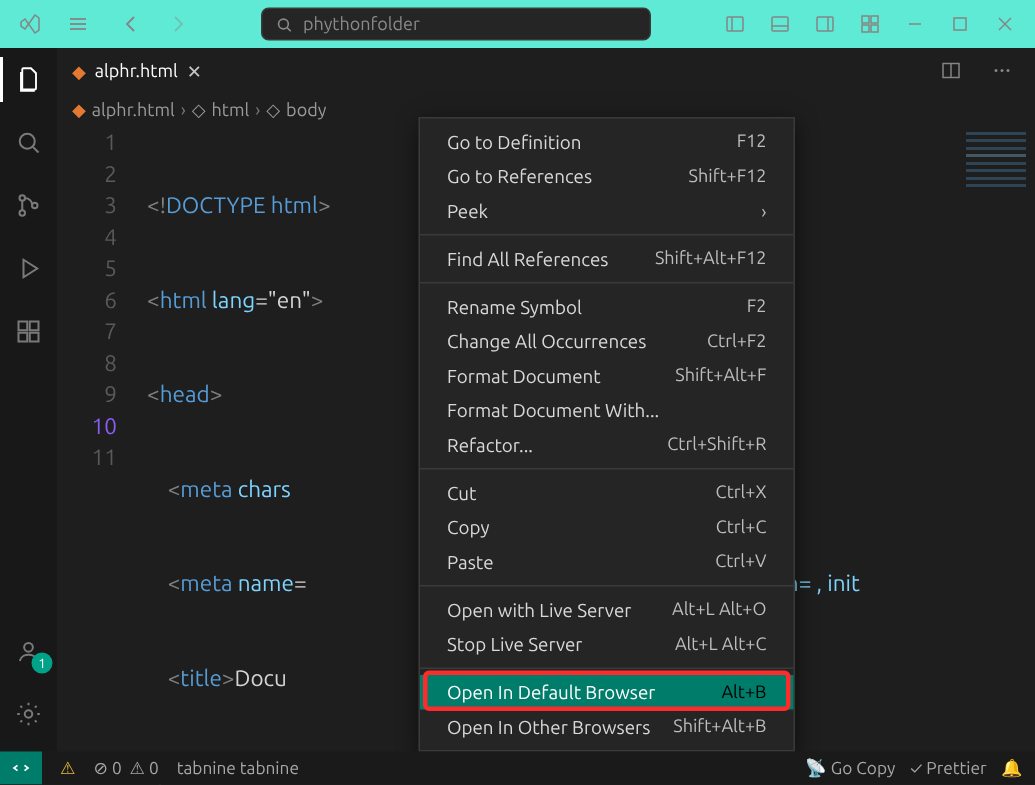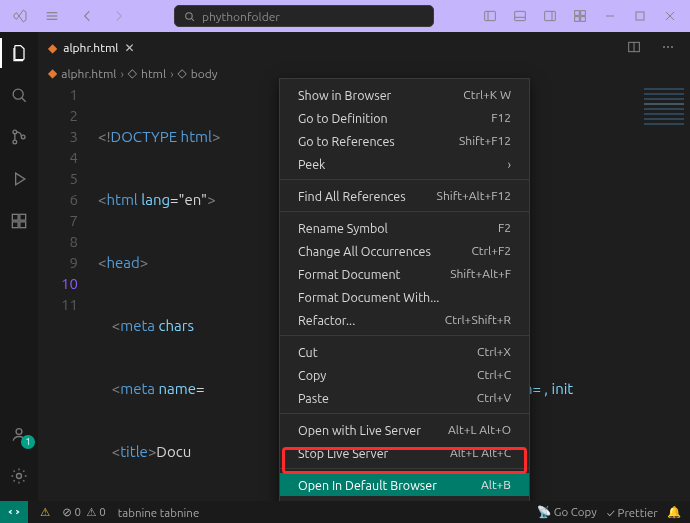--- a/index.html
+++ b/index.html
@@ -1,17 +1,17 @@
 <!DOCTYPE html>
 <html><head>
 <meta charset="utf-8">
 <style>
 * { margin:0; padding:0; box-sizing:border-box; font-family:"Segoe UI",Ubuntu,sans-serif; }
 body { background:#1e1e1e; color:#cccccc; width:690px; height:523px; overflow:hidden; position:relative; font-size:12px; }
-.titlebar { height:32px; display:flex; align-items:center; padding:0 6px; background:#c4b5fd; }
+.titlebar { height:32px; display:flex; align-items:center; padding:0 6px; background:#5eead4; }
 .titlebar .left { display:flex; align-items:center; gap:4px; }
 .icon-btn { width:28px; height:28px; display:flex; align-items:center; justify-content:center; color:#858585; border-radius:4px; }
 .icon-btn svg { width:16px; height:16px; }
 .nav { display:flex; gap:2px; margin-left:8px; }
 .search { flex:1; display:flex; justify-content:center; }
 .search-box { width:260px; height:22px; background:#252525; border:1px solid #3a3a3a; border-radius:5px; display:flex; align-items:center; gap:6px; padding:0 8px; color:#8a8a8a; }
 .search-box svg{width:13px;height:13px;}
 .right-ctrls{display:flex; align-items:center; gap:2px; }
 .tabbar { height:30px; display:flex; align-items:stretch; background:#1e1e1e; padding-left:38px; }
 .tab { display:flex; align-items:center; gap:6px; padding:0 10px; background:#1e1e1e; color:#ffffff; font-size:12px; border-top:1px solid transparent;}
@@ -39,21 +39,21 @@
 .br{color:#808080;}
 .doctype{color:#569cd6;}
 .txt{color:#d4d4d4;}
 .minimap{position:absolute;right:6px;top:4px;width:40px;height:44px;opacity:.3;background:
   linear-gradient(#569cd6 0 2px,transparent 2px 5px,#569cd6 5px 7px,transparent 7px 10px,#569cd6 10px 12px,transparent 12px 15px,#9cdcfe 15px 17px,transparent 17px 20px,#569cd6 20px 22px,transparent 22px 25px,#569cd6 25px 27px,transparent 27px 30px,#569cd6 30px 32px,transparent 32px 35px,#569cd6 35px 37px,transparent 37px);}
 .context-menu{position:absolute;left:279px;top:78px;width:251px;background:#252526;border:1px solid #3a3a3a;box-shadow:0 4px 14px rgba(0,0,0,.6);padding:4px 0;color:#d9d9d9;font-size:12.5px;}
 .menu-item{height:23px;display:flex;align-items:center;justify-content:space-between;padding:0 18px 0 18px;}
 .menu-item .sc{color:#bdbdbd;font-size:12px;}
 .menu-sep{height:1px;background:#3a3a3a;margin:4px 0;}
 .menu-item.hl{background:#007c6a;color:#fff;}
-.menu-item.hl .sc{color:#e5e5e5;}
+.menu-item.hl .sc{color:#000000;}
 .menu-highlight-box{position:absolute;left:282px;top:447px;width:245px;height:27px;border:3px solid #ff2a2a;border-radius:4px;pointer-events:none;}
 .menu-chev{color:#bbb;}
 .statusbar{position:absolute;left:0;right:0;bottom:0;height:22px;background:#1a1a1a;display:flex;align-items:center;color:#a7a7a7;font-size:11.5px;padding:0 8px;gap:12px;}
 .statusbar .acc{background:#007c6a;position:absolute;left:0;top:0;bottom:0;width:28px;display:flex;align-items:center;justify-content:center;color:#fff;}
 .statusbar .left-g{margin-left:32px;display:flex;gap:12px;align-items:center;}
 .statusbar .spacer{flex:1;}
 .statusbar .rg{display:flex;gap:10px;align-items:center;}
 .warn{color:#e2b93d;}
 </style>
 </head>
@@ -253,24 +253,20 @@
     <div><span class="br">&lt;/</span><span class="tag">head</span><span class="br">&gt;</span></div>
     
     
     
     
   </div>
 </div>
 
 <div class="context-menu" id="ctx">
     <div class="menu-item">
-      <span>Show in Browser</span>
-      <span class="sc">Ctrl+K W</span>
-    </div>
-    <div class="menu-item">
       <span>Go to Definition</span>
       <span class="sc">F12</span>
     </div>
     <div class="menu-item">
       <span>Go to References</span>
       <span class="sc">Shift+F12</span>
     </div>
     <div class="menu-item">
       <span>Peek</span>
       <span class="menu-chev">›</span>

